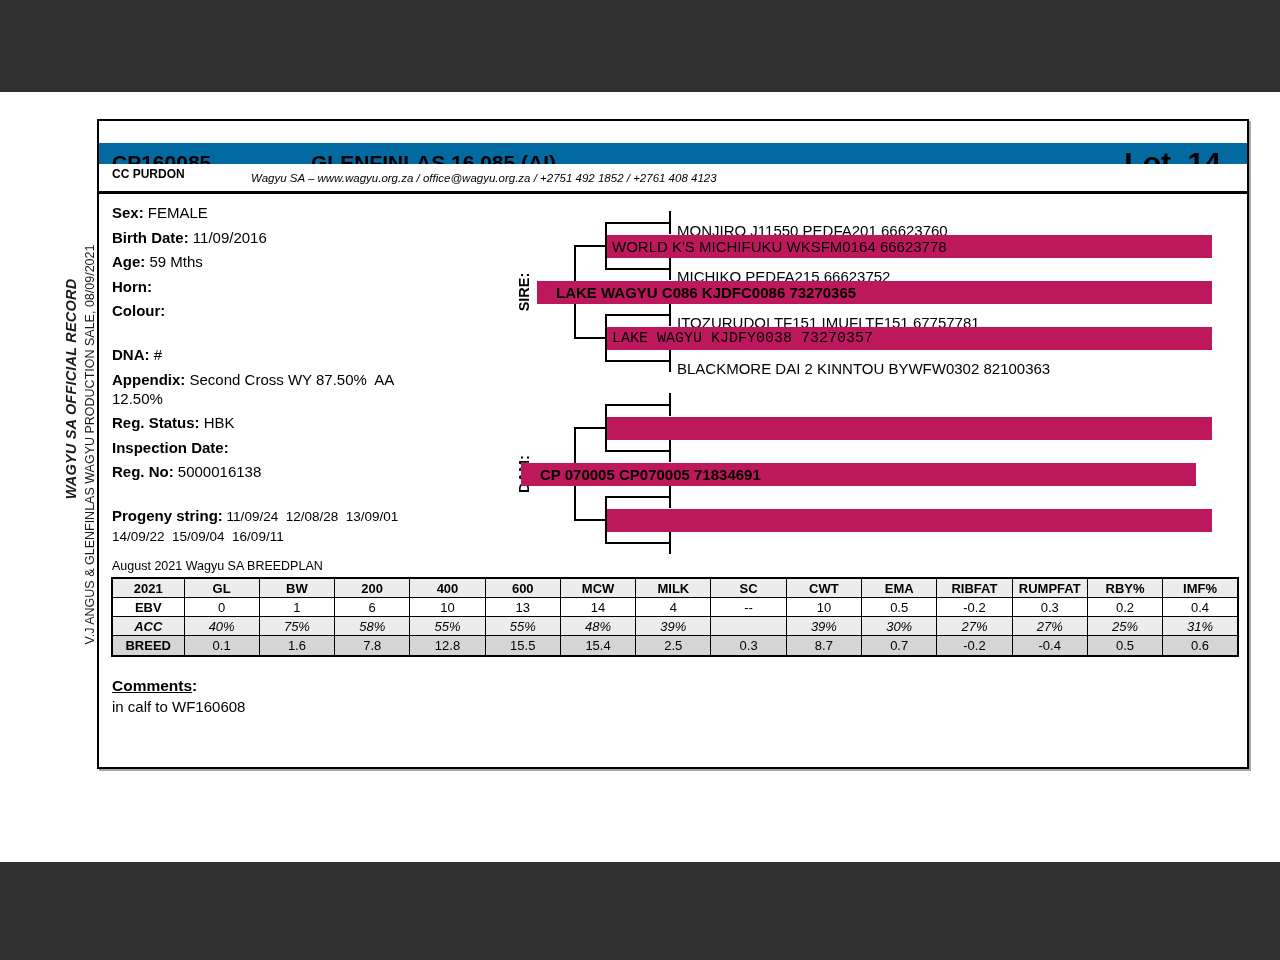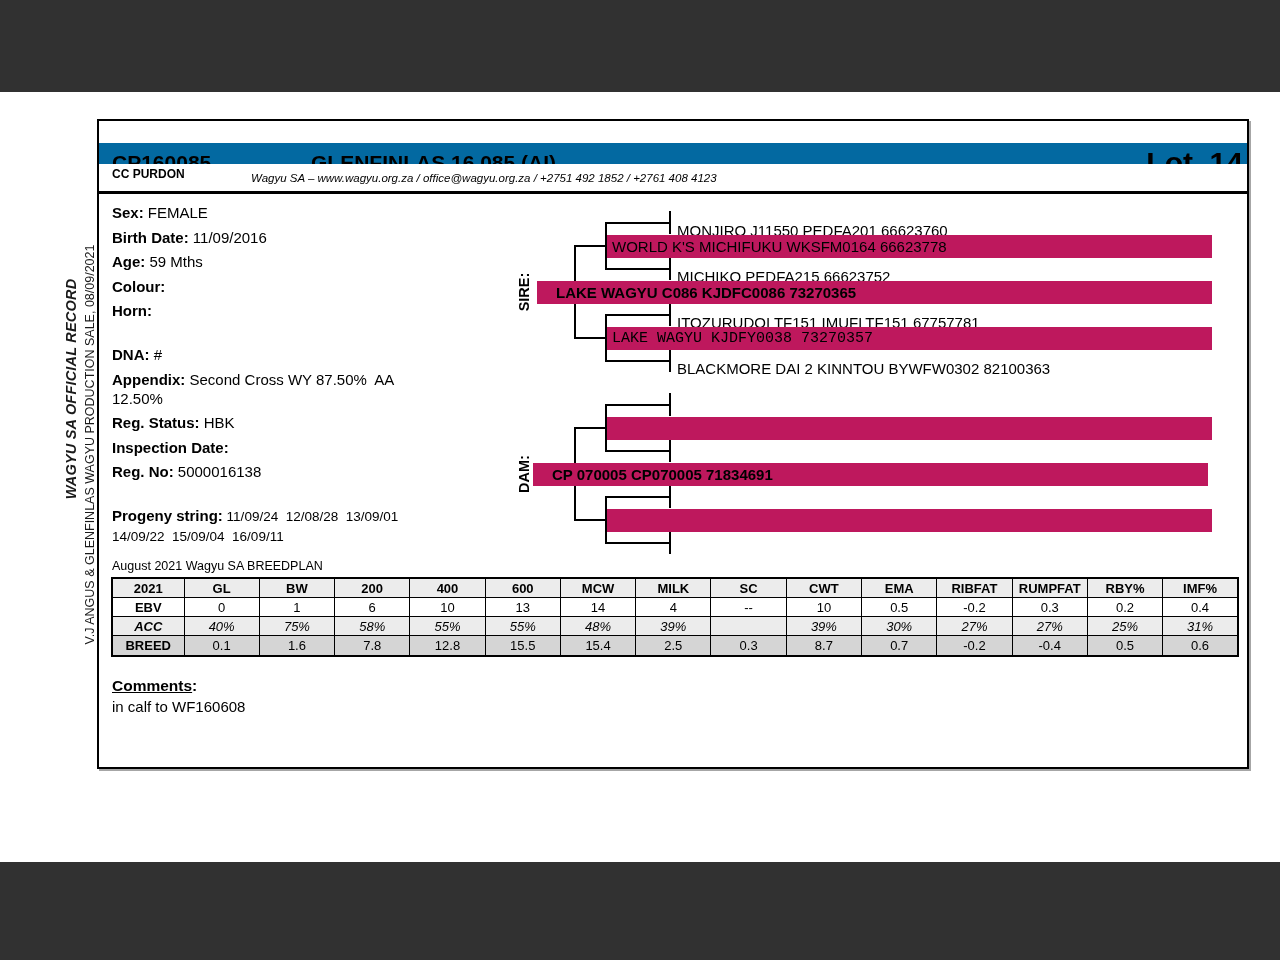--- a/index.html
+++ b/index.html
@@ -20,21 +20,21 @@
   #side2{width:492px;height:15px;left:-156px;top:437px;font-size:12.5px;}
 
   
   #doc{position:absolute;left:97px;top:119px;width:1148px;height:646px;
     background:#fff;border:2px solid #000;box-shadow:2px 2px 0 rgba(0,0,0,.35);}
 
   #hdr{position:absolute;left:0;top:0;width:100%;height:51px;background:#0369a1;
     border-bottom:2px solid #000;box-sizing:border-box;margin-top:22px;}
   #hdr .id{position:absolute;left:13px;top:8px;font-size:21px;font-weight:bold;}
   #hdr .name{position:absolute;left:212px;top:8px;font-size:21px;font-weight:bold;}
-  #hdr .lot{position:absolute;right:4px;top:3px;font-size:30px;font-weight:bold;}
+  #hdr .lot{position:absolute;right:26px;top:3px;font-size:30px;font-weight:bold;}
   #sub{position:absolute;left:0;top:43px;width:100%;height:28px;background:#fff;
     border-bottom:1px solid #000;box-sizing:border-box;}
   #sub .breeder{position:absolute;left:13px;top:3px;font-size:12px;font-weight:bold;}
   #sub .contact{position:absolute;left:152px;top:8px;font-size:11.5px;font-style:italic;}
 
   
   #details{position:absolute;left:13px;top:82px;width:352px;font-size:15px;line-height:19px;}
   .detail-line{margin-bottom:5.5px;white-space:pre-wrap;}
   .detail-line.gap{margin-top:25px;}
   .dl-label{font-weight:bold;}
@@ -88,22 +88,22 @@
 
   <div id="sub">
     <span class="breeder">CC PURDON</span>
     <span class="contact">Wagyu SA – www.wagyu.org.za / office@wagyu.org.za / +2751 492 1852 / +2761 408 4123</span>
   </div>
 
   <div id="details">
       <div class="detail-line"><span class="dl-label">Sex:</span><span class="dl-value"> FEMALE</span></div>
       <div class="detail-line"><span class="dl-label">Birth Date:</span><span class="dl-value"> 11/09/2016</span></div>
       <div class="detail-line"><span class="dl-label">Age:</span><span class="dl-value"> 59 Mths</span></div>
+      <div class="detail-line"><span class="dl-label">Horn:</span><span class="dl-value"></span></div>
       <div class="detail-line"><span class="dl-label">Colour:</span><span class="dl-value"></span></div>
-      <div class="detail-line"><span class="dl-label">Horn:</span><span class="dl-value"></span></div>
       <div class="detail-line gap"><span class="dl-label">DNA:</span><span class="dl-value"> #</span></div>
       <div class="detail-line"><span class="dl-label">Appendix:</span><span class="dl-value"> Second Cross WY 87.50%  AA
 12.50%</span></div>
       <div class="detail-line"><span class="dl-label">Reg. Status:</span><span class="dl-value"> HBK</span></div>
       <div class="detail-line"><span class="dl-label">Inspection Date:</span><span class="dl-value"></span></div>
       <div class="detail-line"><span class="dl-label">Reg. No:</span><span class="dl-value"> 5000016138</span></div>
       <div class="detail-line gap"><span class="dl-label">Progeny string:</span><span class="dl-value"> 11/09/24  12/08/28  13/09/01
 14/09/22  15/09/04  16/09/11</span></div>
     </div>
 
@@ -144,21 +144,21 @@
     <div class="band" style="left:508px;top:113.5px;width:605px;">WORLD K'S MICHIFUKU WKSFM0164 66623778</div>
     <div class="ggrow" style="left:578px;top:136px;">MICHIKO PEDFA215 66623752</div>
     <div class="band parent" style="left:438px;top:159.5px;width:675px;">LAKE WAGYU C086 KJDFC0086 73270365</div>
     <div class="ggrow" style="left:578px;top:182px;">ITOZURUDOI TF151 IMUFLTF151 67757781</div>
     <div class="band" style="left:508px;top:205.5px;width:605px;font-family:Liberation Mono, monospace;">LAKE WAGYU KJDFY0038 73270357</div>
     <div class="ggrow" style="left:578px;top:228px;">BLACKMORE DAI 2 KINNTOU BYWFW0302 82100363</div>
 
     <div class="ggrow" style="left:578px;top:272px;"></div>
     <div class="band" style="left:508px;top:295.5px;width:605px;"></div>
     <div class="ggrow" style="left:578px;top:318px;"></div>
-    <div class="band parent" style="left:434px;top:341.5px;width:675px;">CP 070005 CP070005 71834691</div>
+    <div class="band parent" style="left:422px;top:341.5px;width:675px;">CP 070005 CP070005 71834691</div>
     <div class="ggrow" style="left:578px;top:364px;"></div>
     <div class="band" style="left:508px;top:387.5px;width:605px;"></div>
     <div class="ggrow" style="left:578px;top:410px;"></div>
   </div>
 
   <div id="bp-title">August 2021 Wagyu SA BREEDPLAN</div>
   <table id="bp">
     <colgroup>
         <col class="c0">
       </colgroup>

